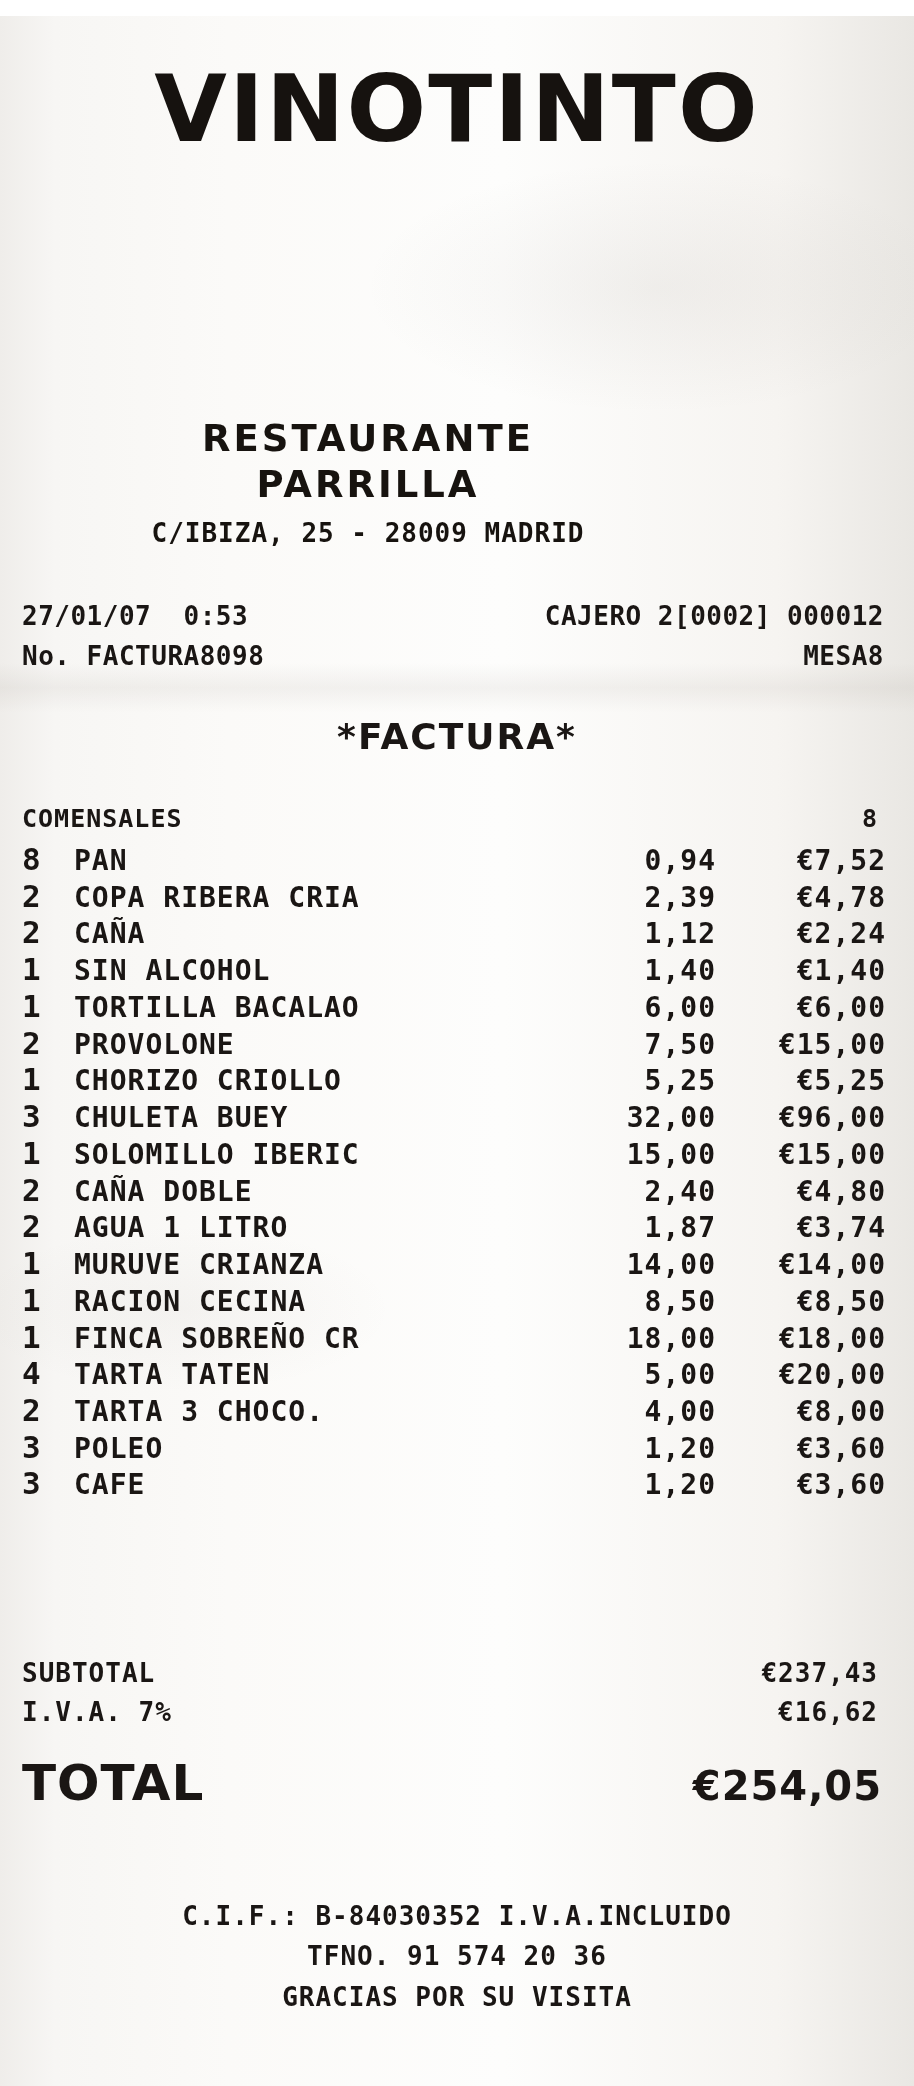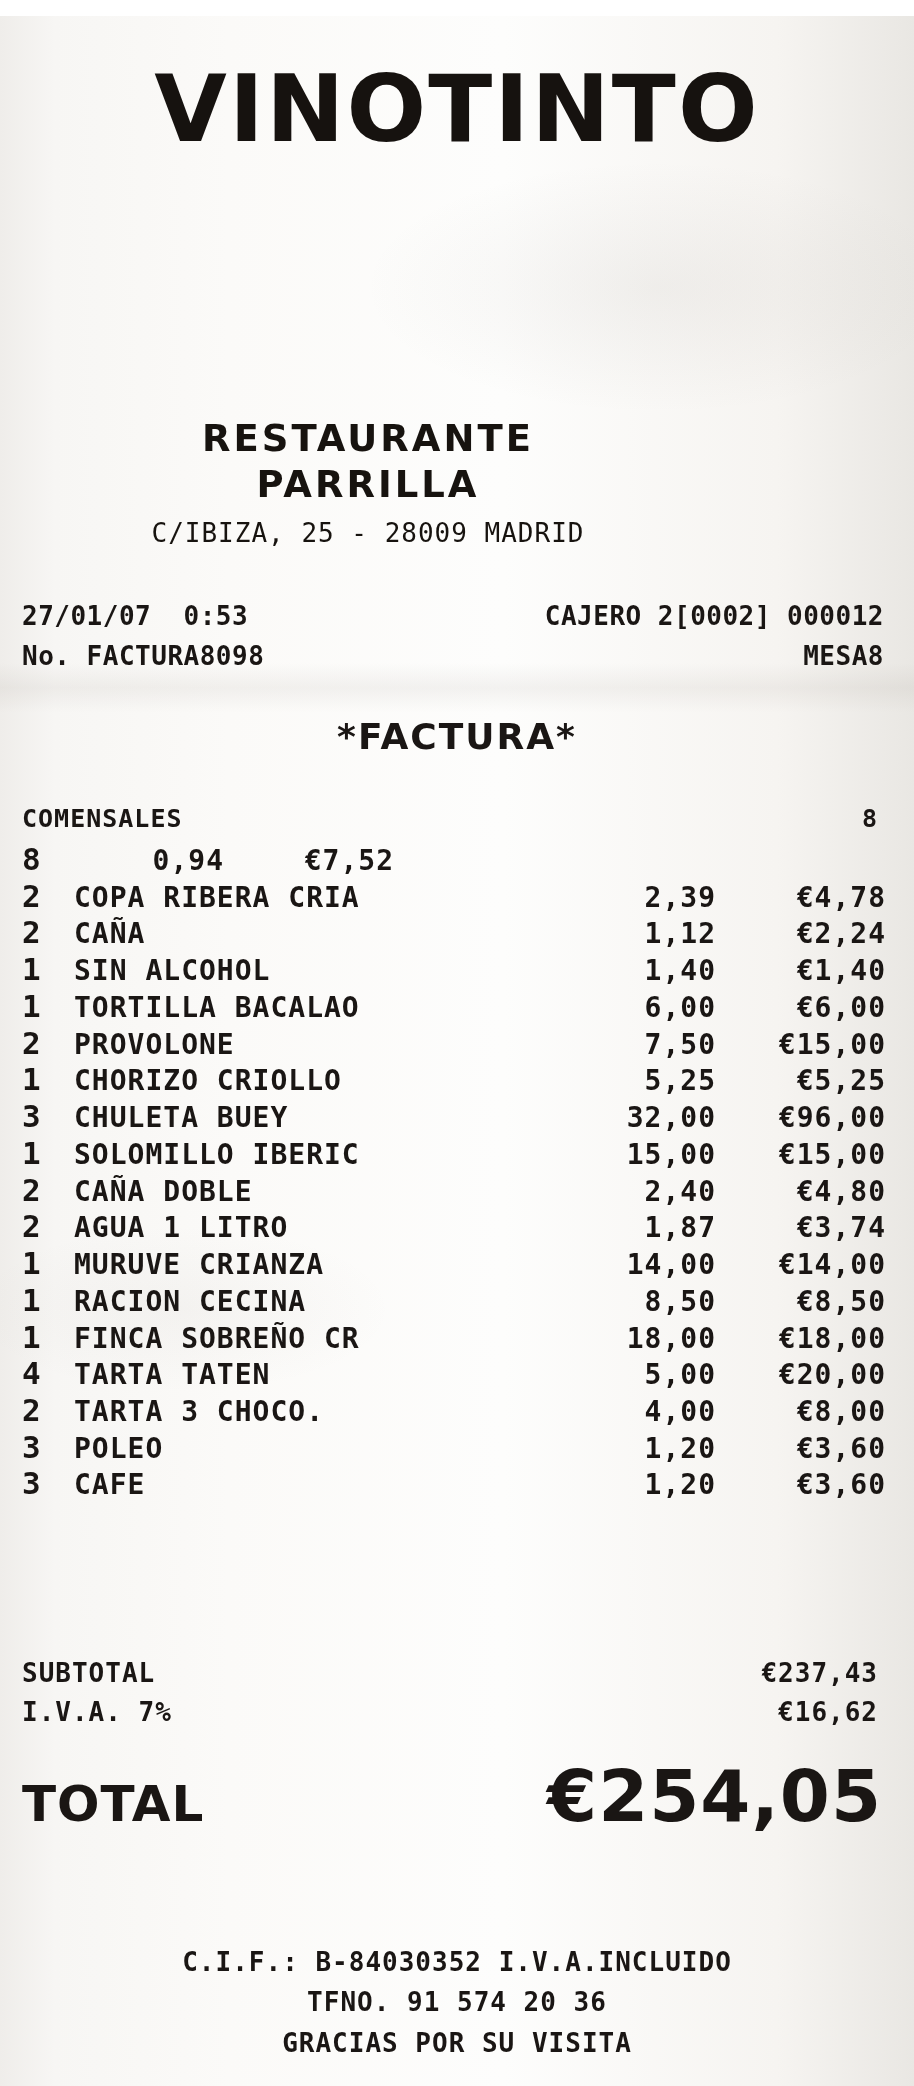--- a/index.html
+++ b/index.html
@@ -62,21 +62,21 @@
     color: #17130f;
   }
   .store-line1, .store-line2 {
     font-size: 37px;
     letter-spacing: 3px;
     line-height: 1.24;
   }
   .store-addr {
     margin-top: 10px;
     font-family: "DejaVu Sans Mono", monospace;
-    font-weight: normal;
+    font-weight: bold;
     font-size: 26px;
     letter-spacing: 1px;
   }
 
   .meta {
     position: absolute;
     top: 580px;
     left: 22px;
     width: 870px;
     font-weight: bold;
@@ -178,37 +178,36 @@
     justify-content: space-between;
     align-items: baseline;
     font-family: "DejaVu Sans", sans-serif;
     font-weight: bold;
   }
   .grand-label {
     font-size: 50px;
     letter-spacing: 1px;
   }
   .grand-value {
-    font-size: 72px;
+    font-size: 40px;
     letter-spacing: 1px;
     padding-right: 10px;
     text-align: right;
   }
 
   .footer {
     position: absolute;
     top: 1880px;
     left: 0;
     width: 914px;
     text-align: center;
     font-weight: bold;
     font-size: 26px;
     letter-spacing: 1px;
     line-height: 1.55;
-    margin-top: 46px;
   }
 </style>
 </head>
 <body>
 
 <div class="receipt">
   <div class="paper-noise"></div>
 
   <div class="brand">VINOTINTO</div>
 
@@ -232,20 +231,21 @@
   <div class="doc-title">*FACTURA*</div>
 
   <div class="items">
     <div class="guests-row">
       <span>COMENSALES</span>
       <span class="guests-count">8</span>
     </div>
 
     <div class="item-row">
       <span class="qty">8</span>
+      <span class="desc">PAN</span>
       <span class="unit">0,94</span>
       <span class="amount">€7,52</span>
     </div>
     <div class="item-row">
       <span class="qty">2</span>
       <span class="desc">COPA RIBERA CRIA</span>
       <span class="unit">2,39</span>
       <span class="amount">€4,78</span>
     </div>
     <div class="item-row">

